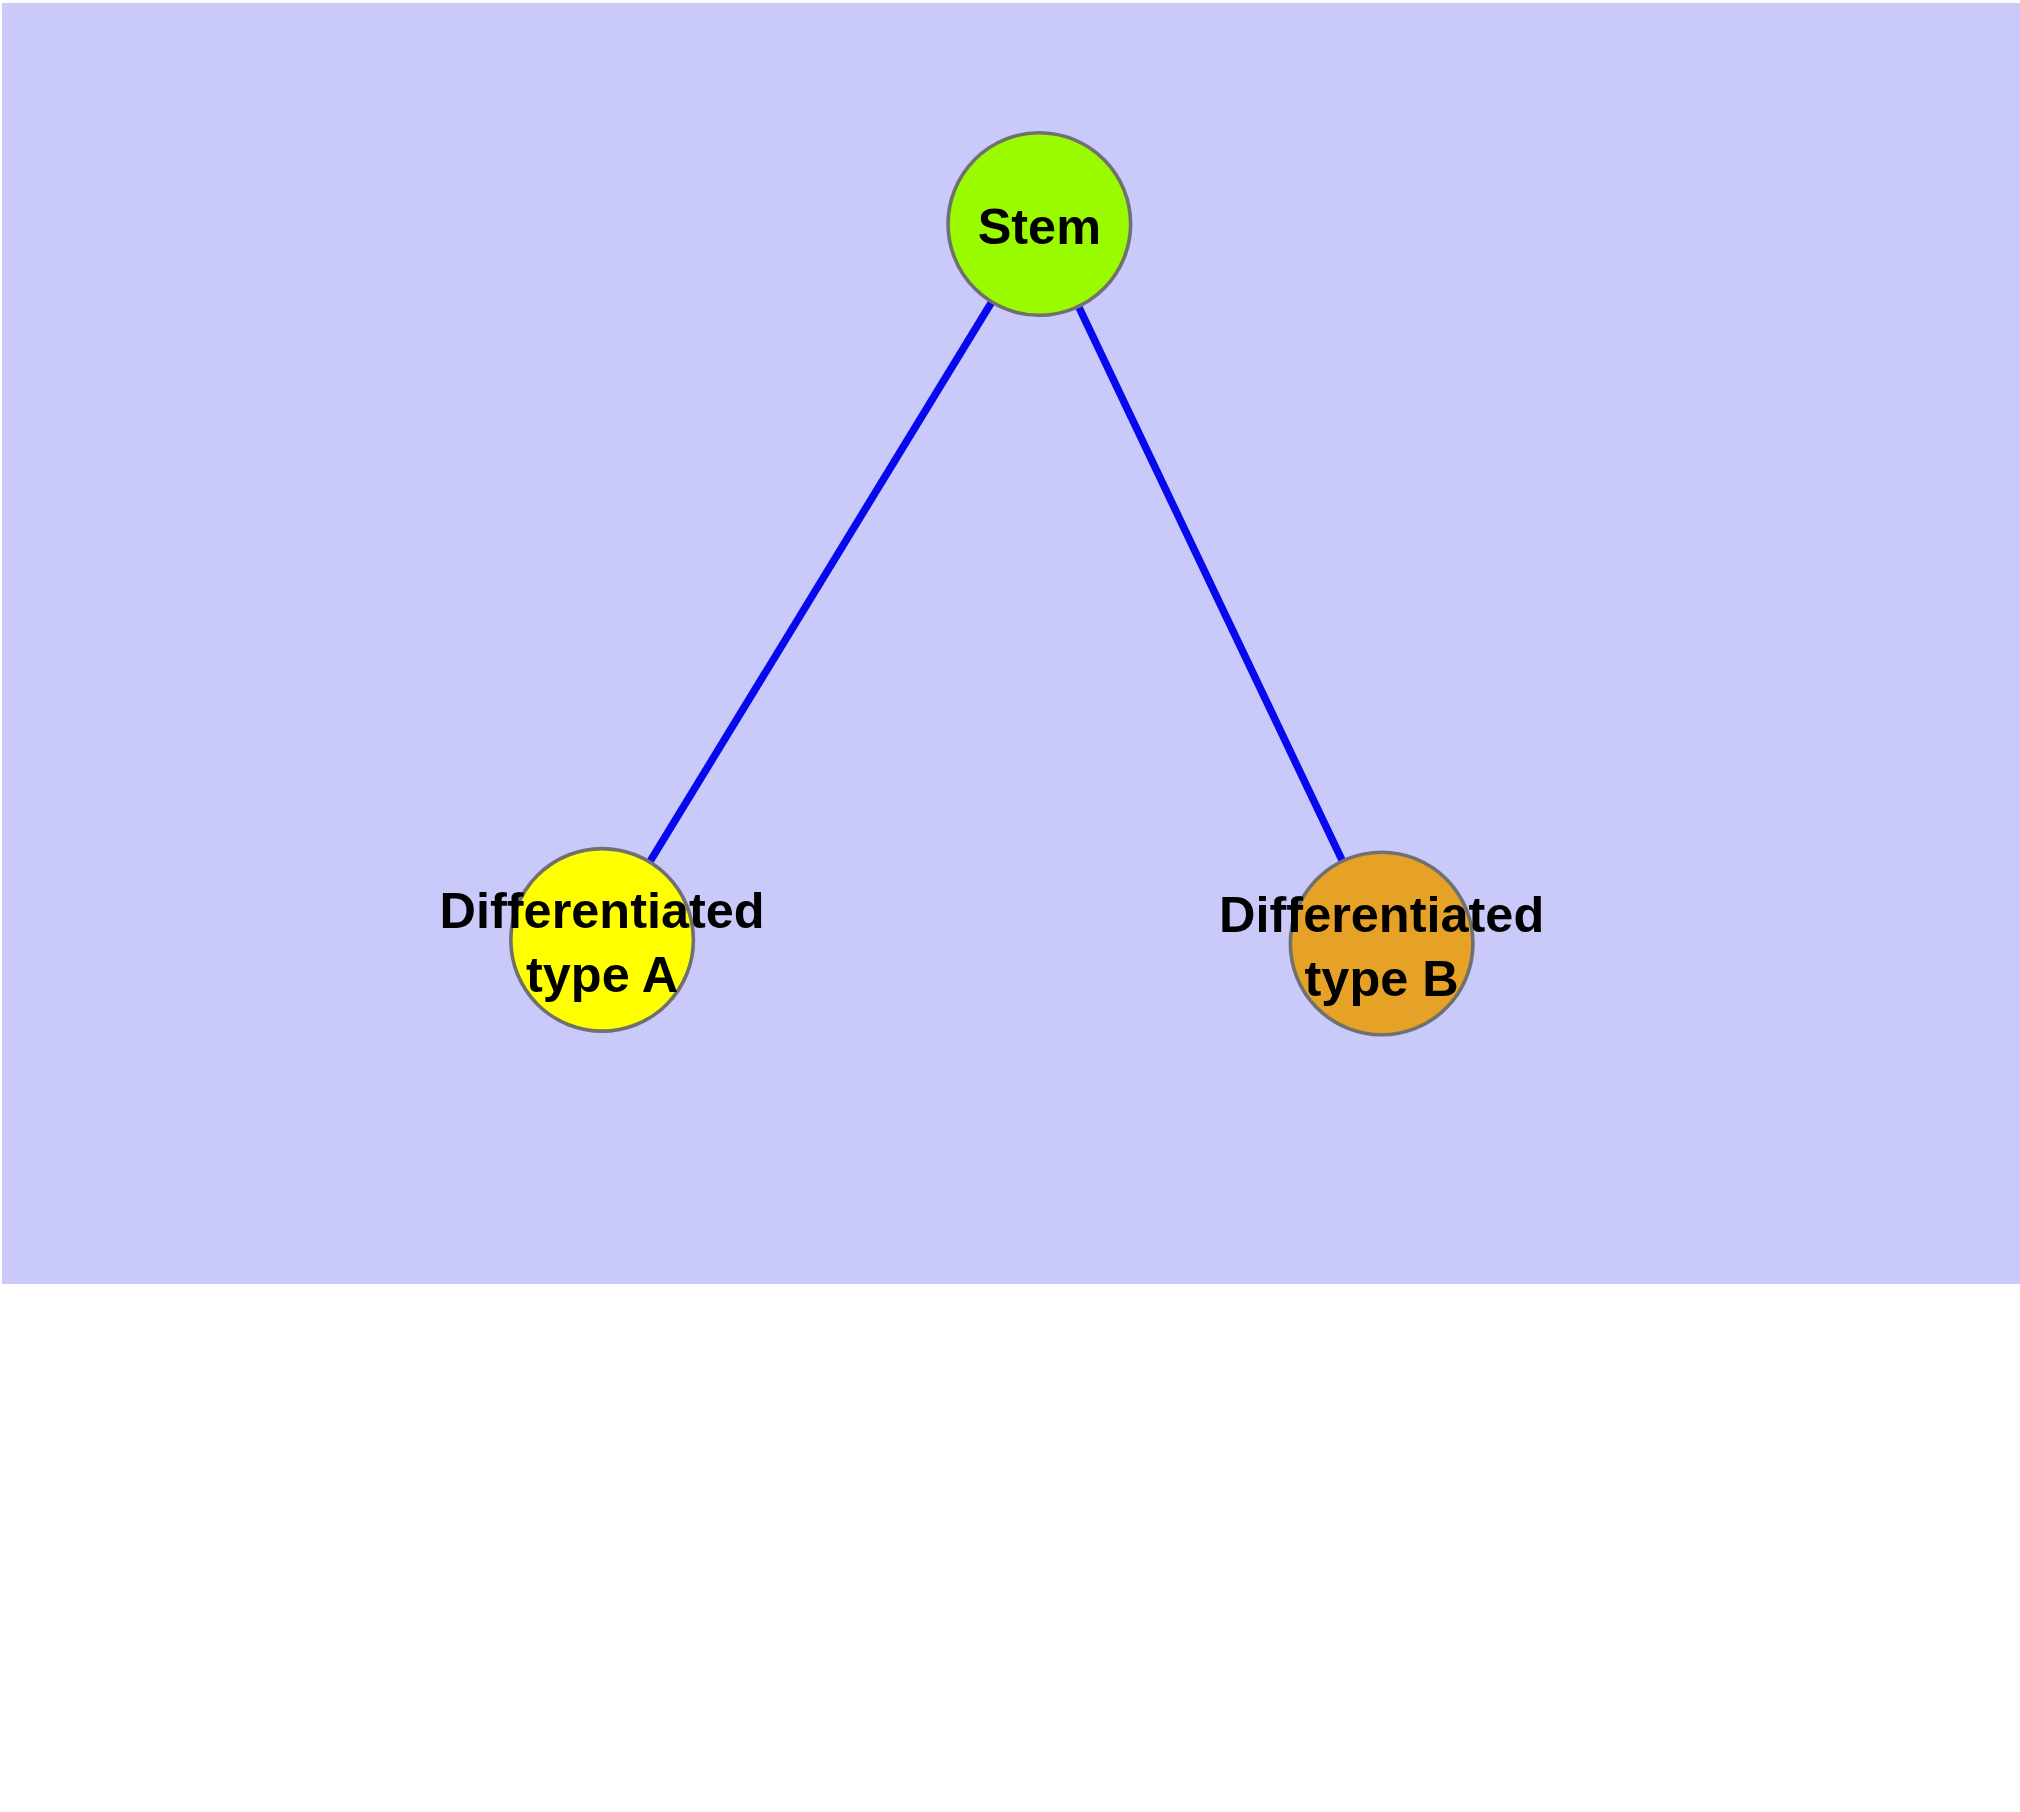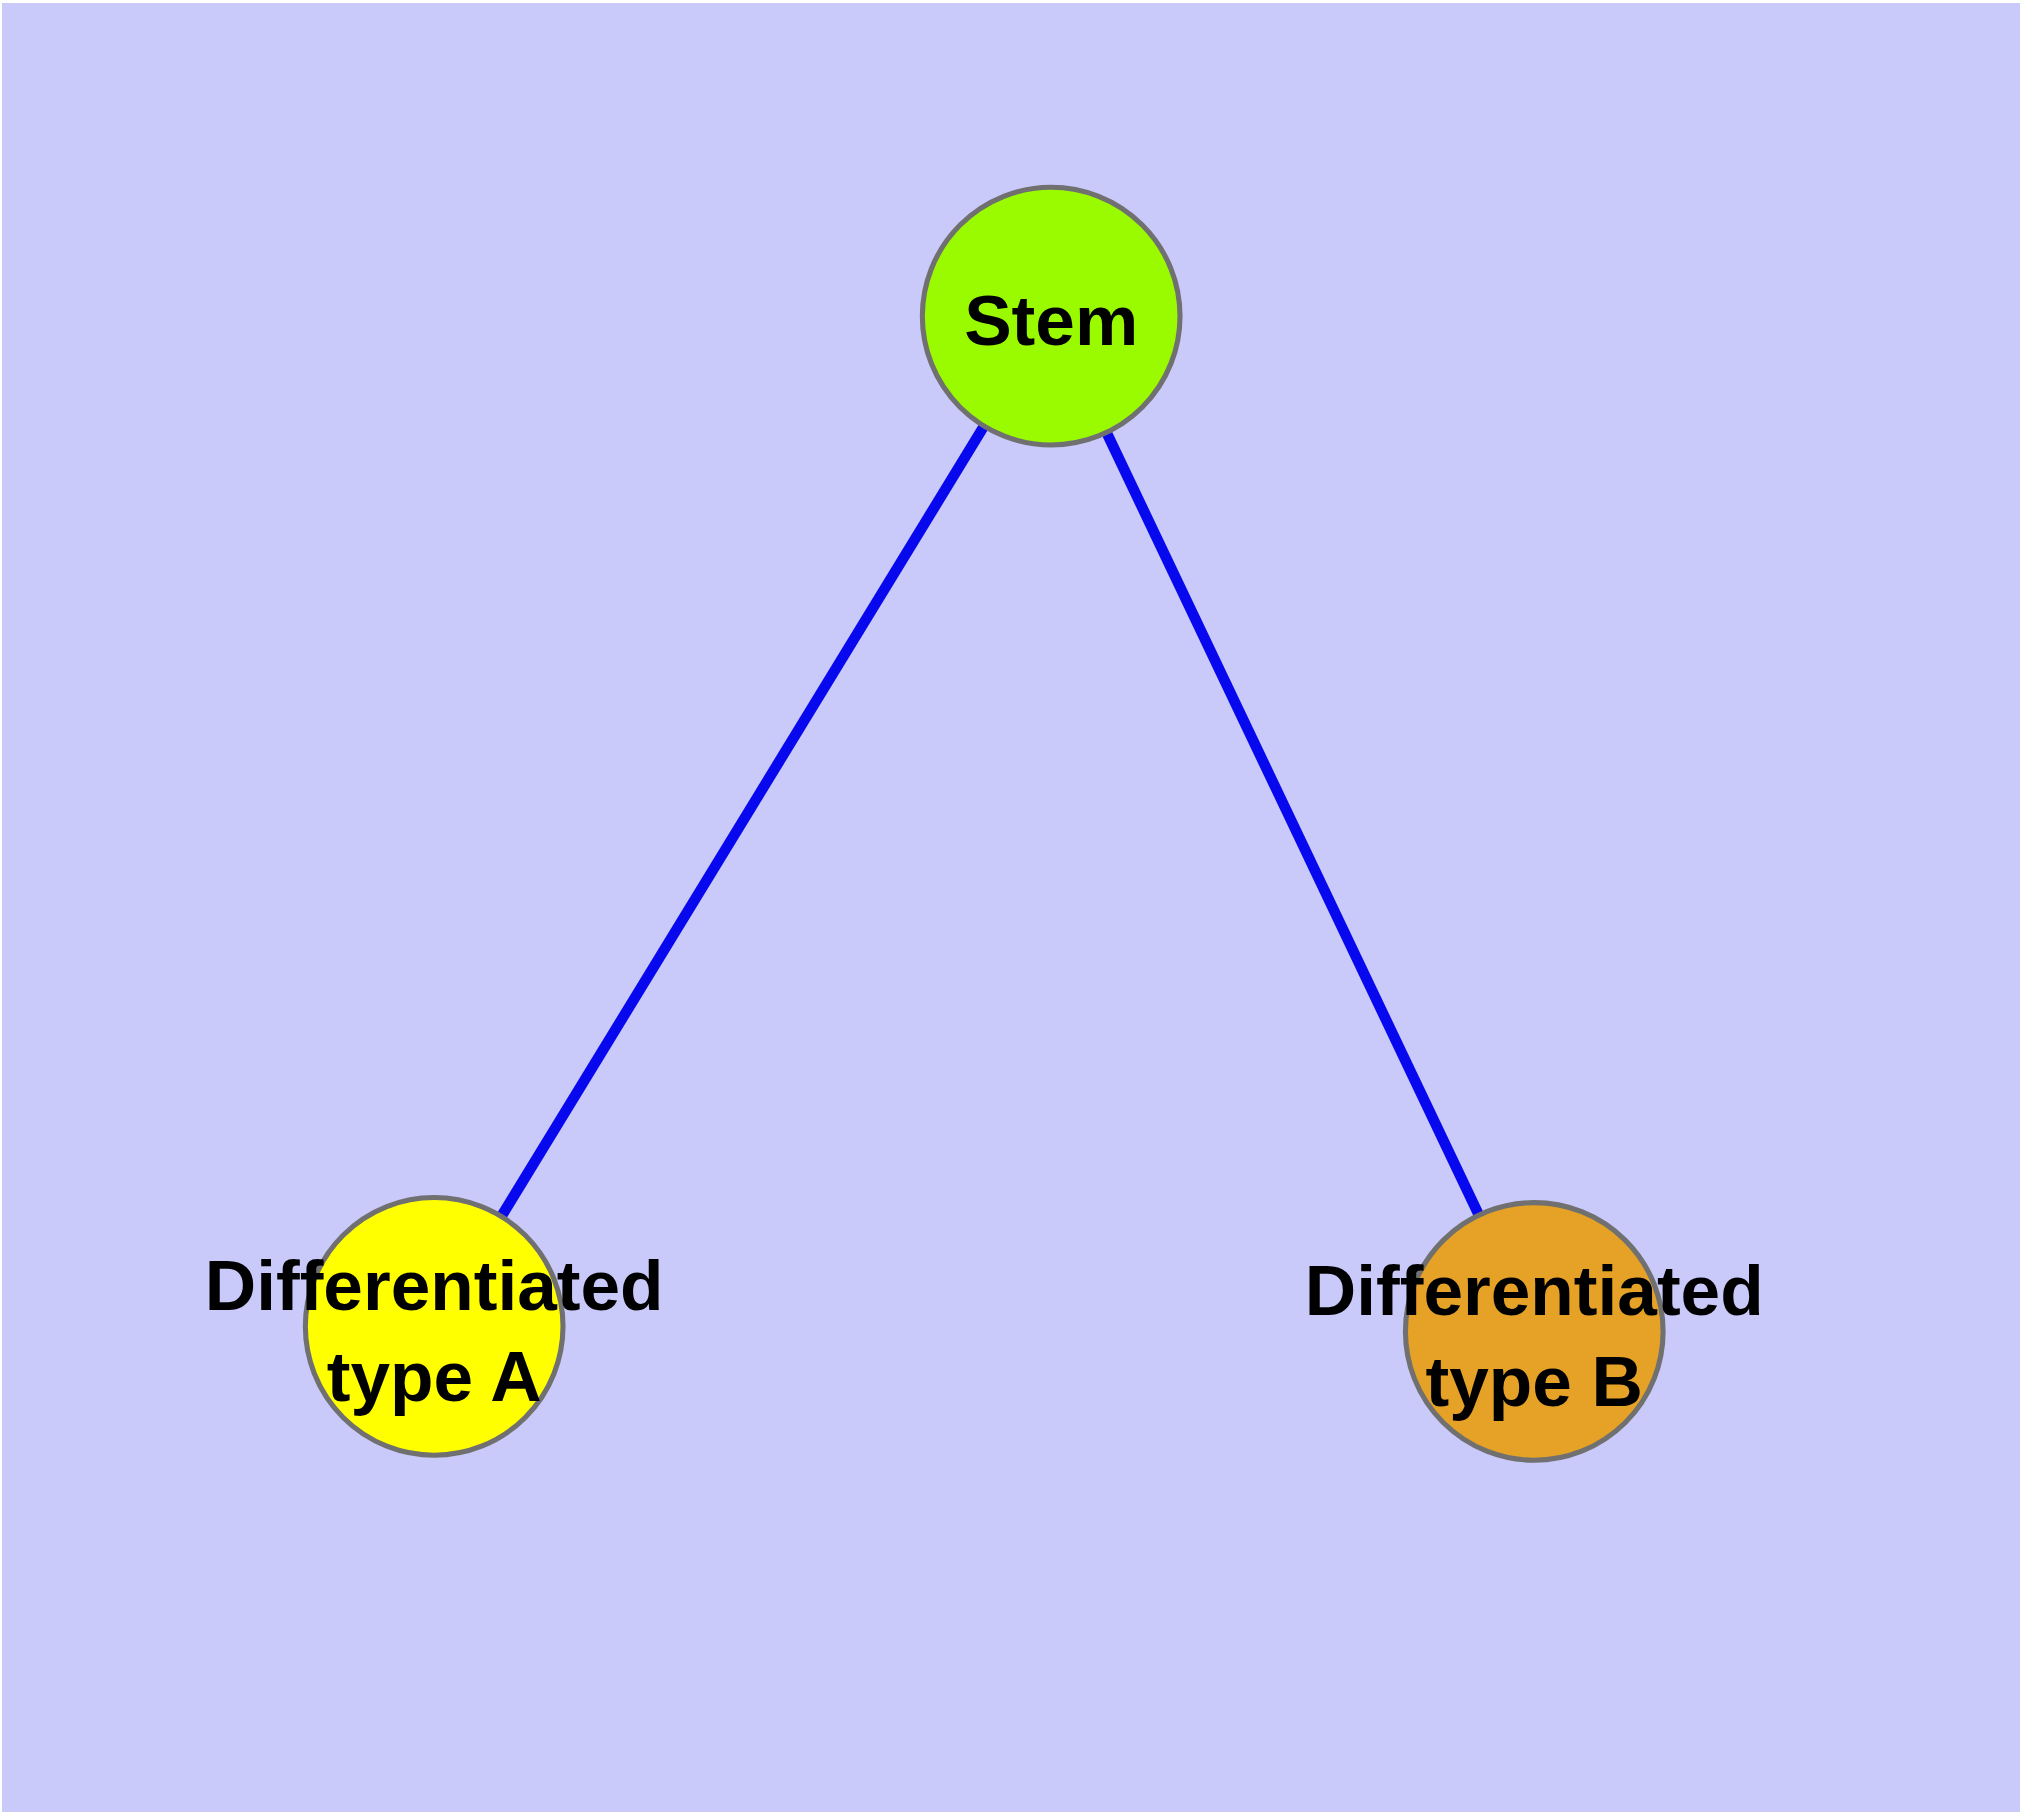--- a/index.html
+++ b/index.html
@@ -4,21 +4,21 @@
 <style>
   html, body {
     margin: 0;
     padding: 0;
     background: #ffffff;
     font-family: "Liberation Sans", "DejaVu Sans", sans-serif;
   }
   .canvas {
     position: relative;
     width: 2021px;
-    height: 1812px;
+    height: 1284px;
     overflow: hidden;
   }
   .panel {
     position: absolute;
     top: 0; left: 0;
     width: 100%; height: 100%;
   }
   svg#graph {
     position: absolute;
     top: 0; left: 0;

